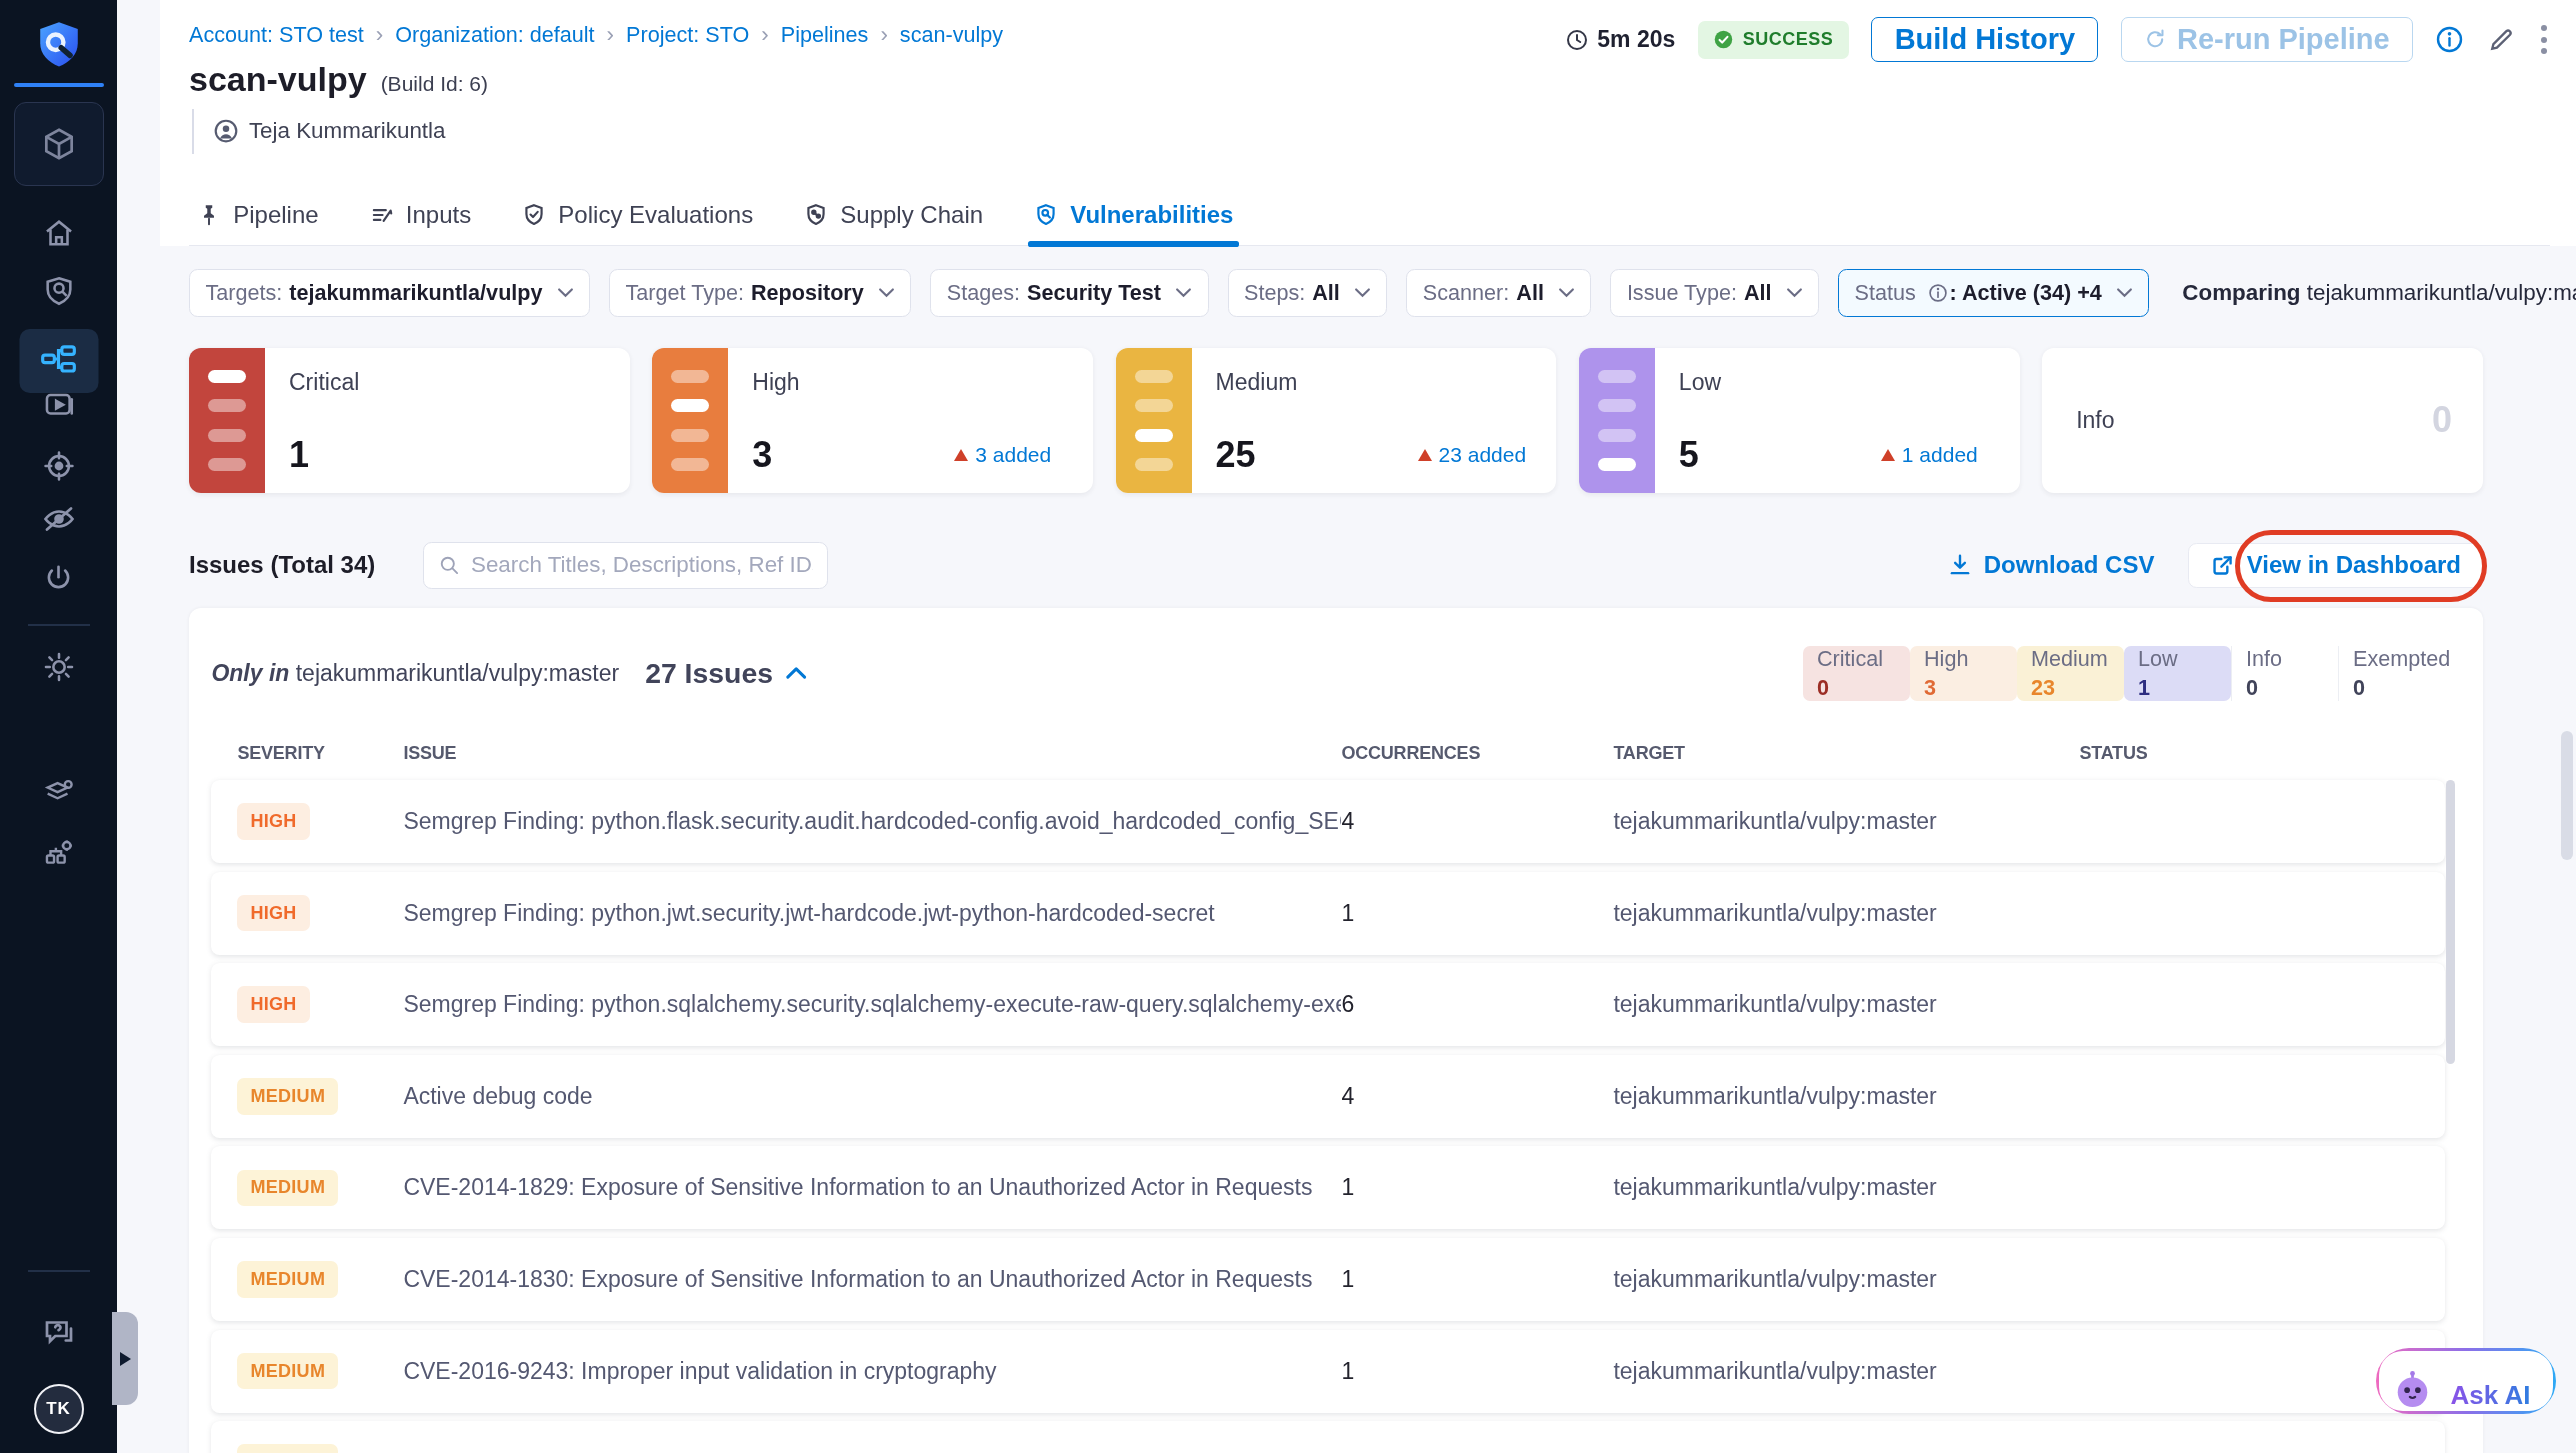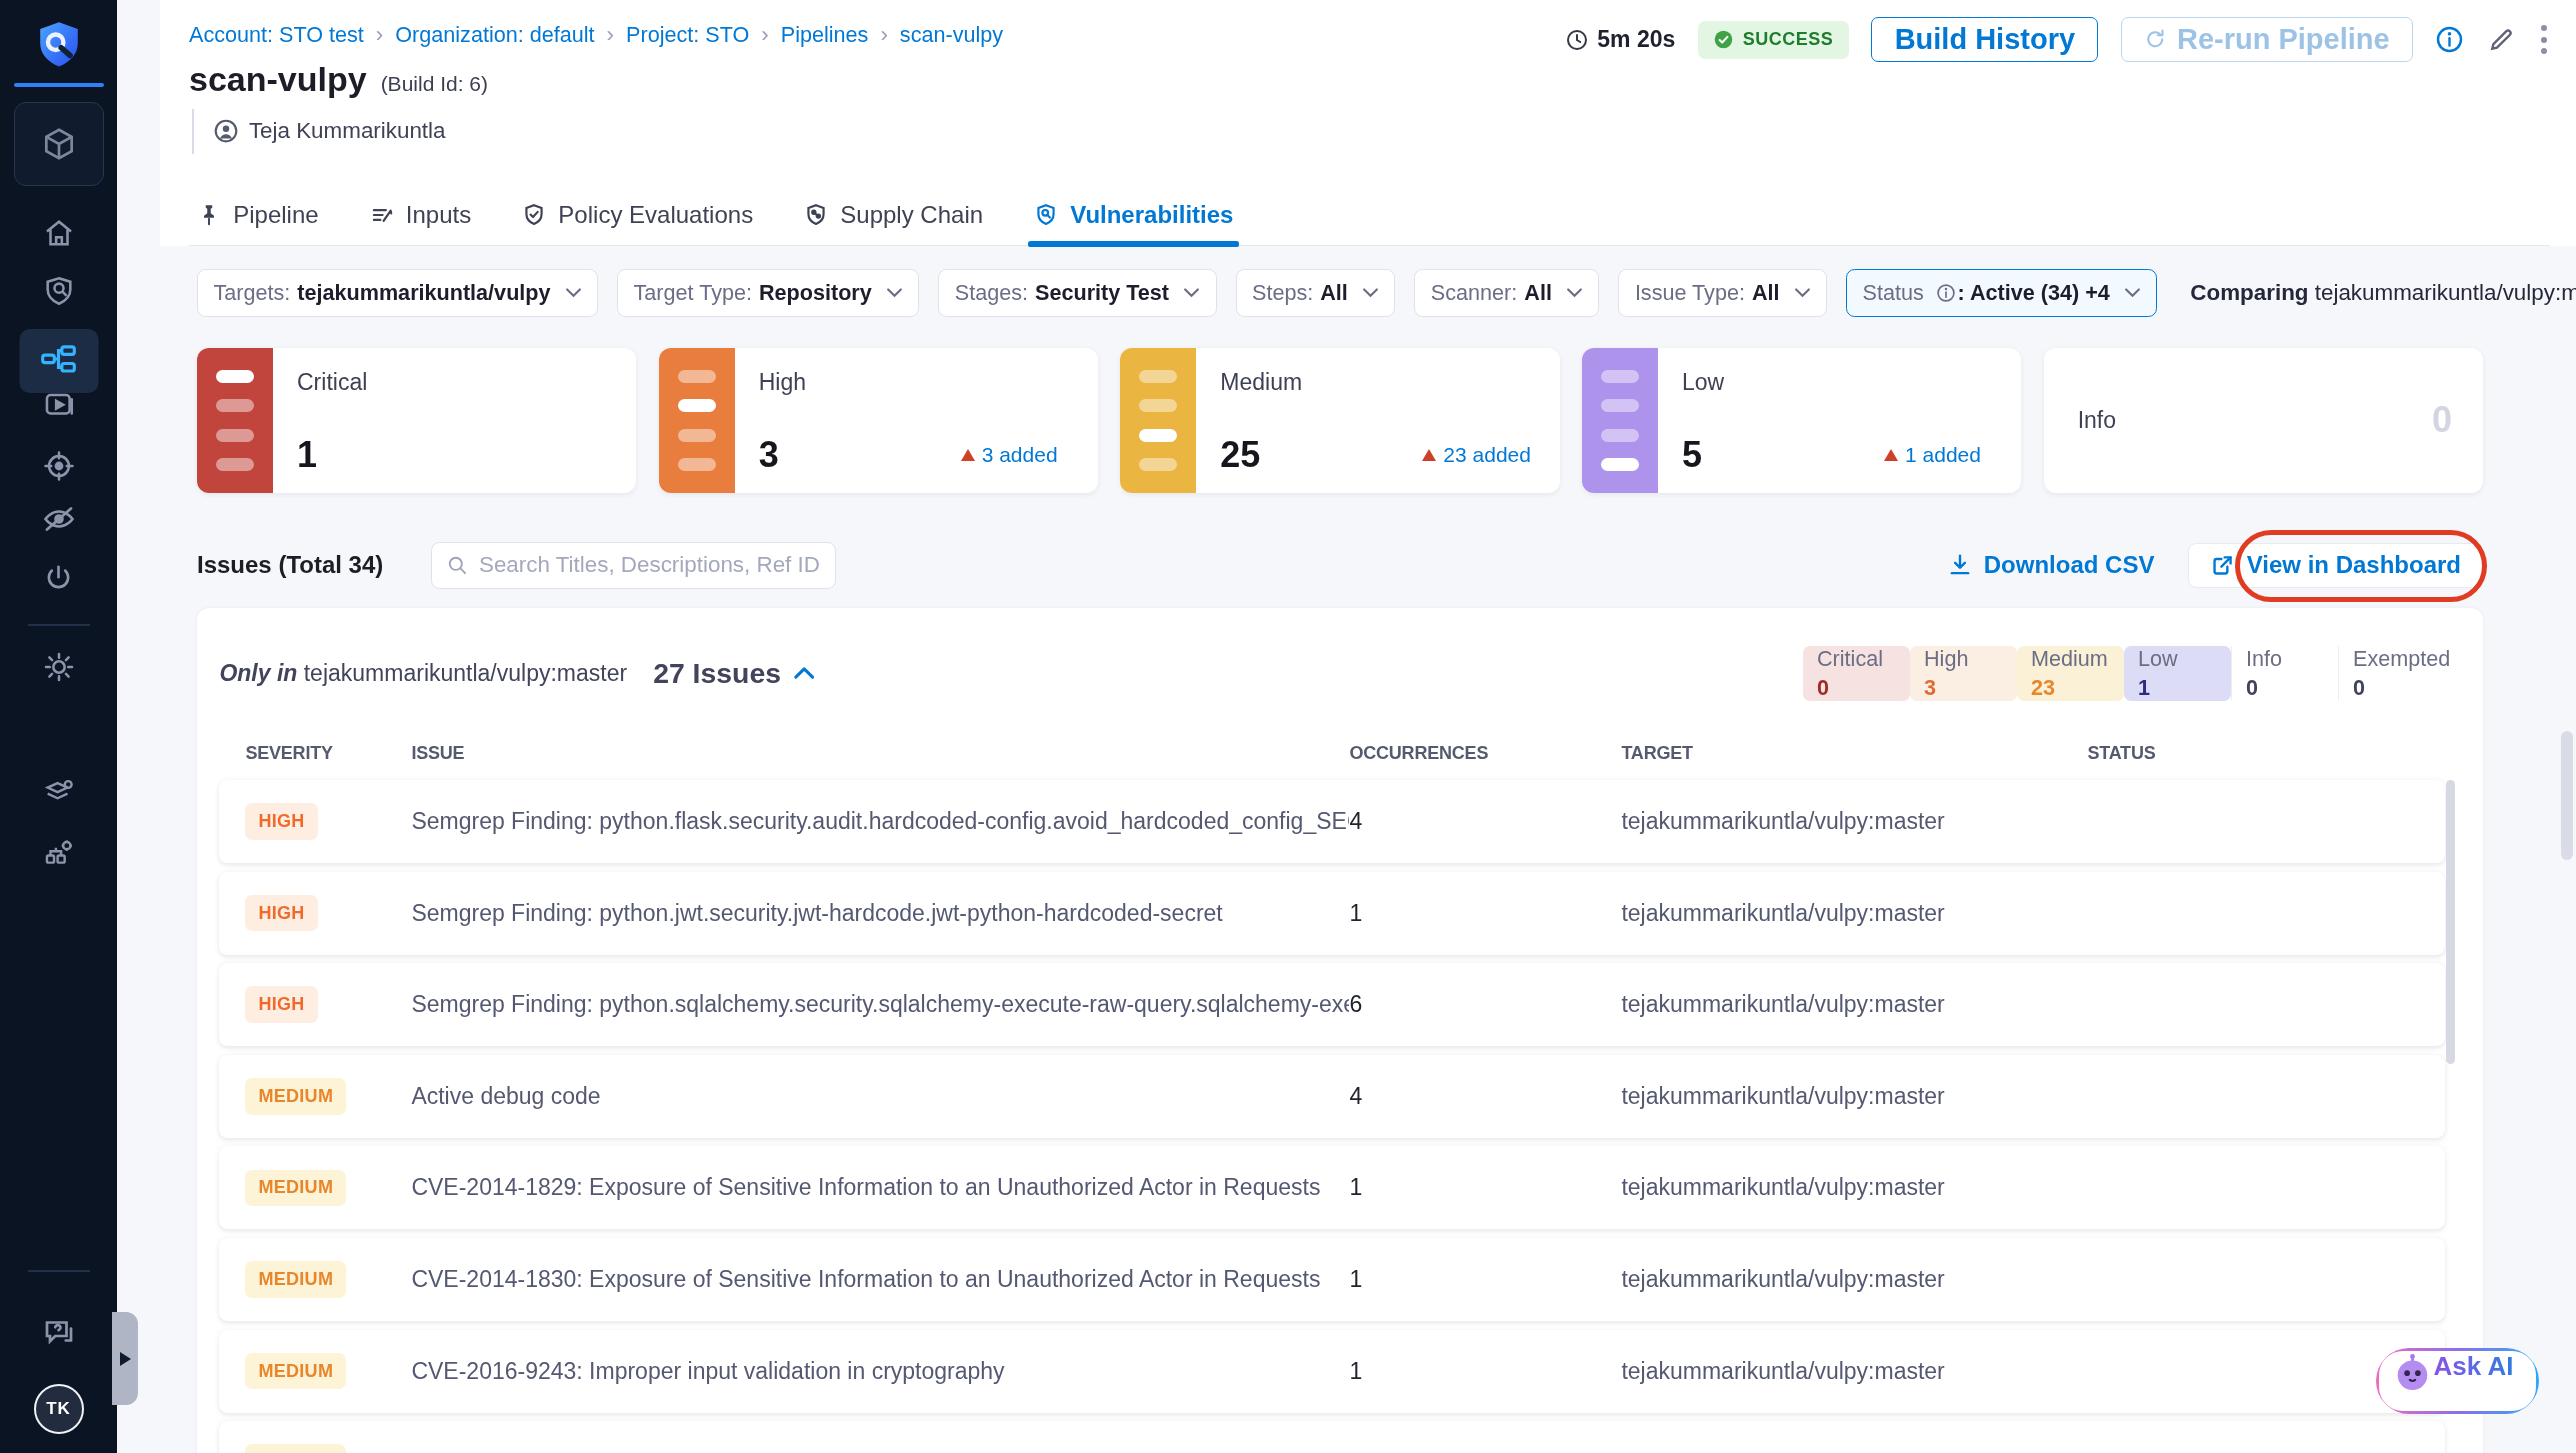--- a/index.html
+++ b/index.html
@@ -47,21 +47,21 @@
   .build-id { font-size:21px; color:#3c3f51; }
   .author-row { margin-top:8.6px; margin-left:2.6px; border-left:2.6px solid #d9dce8; padding-left:19px; height:45px; display:flex; align-items:center; gap:10.3px; color:#3f4254; font-size:22.4px; }
   .author-row svg { width:26px; height:26px; color:#565b70; }
 
   .tabs { margin-top:31px; display:flex; gap:50px; height:61px; border-bottom:1.7px solid #e6e8f0; padding-left:7px; }
   .tab { display:flex; align-items:center; gap:11.2px; font-size:24px; color:#3f4254; position:relative; cursor:pointer; }
   .tab svg { width:26px; height:26px; }
   .tab.active { color:#0278d5; font-weight:600; }
   .tab.active::after { content:""; position:absolute; left:-5.2px; right:-5.2px; bottom:-1.7px; height:5.2px; background:#0278d5; border-radius:2.6px; }
 
-  .content { padding:0 93px 0 29px;margin-left:8px; }
+  .content { padding:0 93px 0 29px; }
 
   
   .filters-row { margin-top:23px; display:flex; align-items:center; gap:19px; height:48px; }
   .filter-chip { height:48px; background:#fff; border:1.7px solid #dfe2ec; border-radius:8.6px; display:flex; align-items:center; padding:0 15.5px; font-size:21.6px; cursor:pointer; white-space:nowrap; }
   .filter-chip .flabel { color:#6b6d85; margin-right:7px; }
   .filter-chip .fvalue { color:#1d1d2c; font-weight:bold; }
   .filter-chip svg { width:17px; height:11.2px; color:#6b6d85; margin-left:14px; flex:none; }
   .filter-chip.status { border-color:#0278d5; background:#f3faff; }
   .filter-chip.status .info-mini { width:20px; height:20px; color:#6b6d85; margin:0 1.7px 0 5.2px; }
   .comparing { font-size:22.4px; color:#25283a; margin-left:14px; white-space:nowrap; }
@@ -115,21 +115,21 @@
   .sev-badge { display:inline-block; justify-self:start; padding:7.8px 13px; border-radius:7px; font-size:18px; font-weight:bold; letter-spacing:0.3px; }
   .sev-badge.high { background:#fdeee1; color:#f06a2b; }
   .sev-badge.medium { background:#fdf3d7; color:#e8862c; }
   .issue-title { font-size:23px; color:#545871; white-space:nowrap; overflow:hidden; }
   .issue-occ { font-size:23px; color:#23232d; }
   .issue-target { font-size:23px; color:#545871; }
   .panel-scrollbar { position:absolute; right:28px; top:172px; width:8.6px; height:284px; border-radius:5.2px; background:#d6d8e2; cursor:pointer; }
 
   
   #ask-ai { position:absolute; left:2376px; top:1348px; height:66px; border-radius:34px; padding:2.6px; background:linear-gradient(90deg,#ef6abf,#8c6fe8,#2ea9f5); z-index:8; cursor:pointer; }
-  #ask-ai .inner { height:100%; background:#fff; border-radius:24px; display:flex; align-items:flex-start; gap:0; padding:0 22.4px 0 12px; }
+  #ask-ai .inner { height:100%; background:#fff; border-radius:24px; display:flex; align-items:flex-end; gap:17px; padding:0 22.4px 0 12px; }
   #ask-ai .label { font-size:26px; font-weight:bold; background:linear-gradient(90deg,#8a53e8,#2f7de0); -webkit-background-clip:text; background-clip:text; color:transparent; }
   #ask-ai svg { width:43px; height:43px; }
   #page-scroll-thumb { position:absolute; right:3.4px; top:731px; width:12px; height:129px; border-radius:6px; background:#d9dce6; z-index:7; cursor:pointer; }
 </style>
 </head>
 <body>
 
 <div id="app">
 
   <aside id="sidebar">

